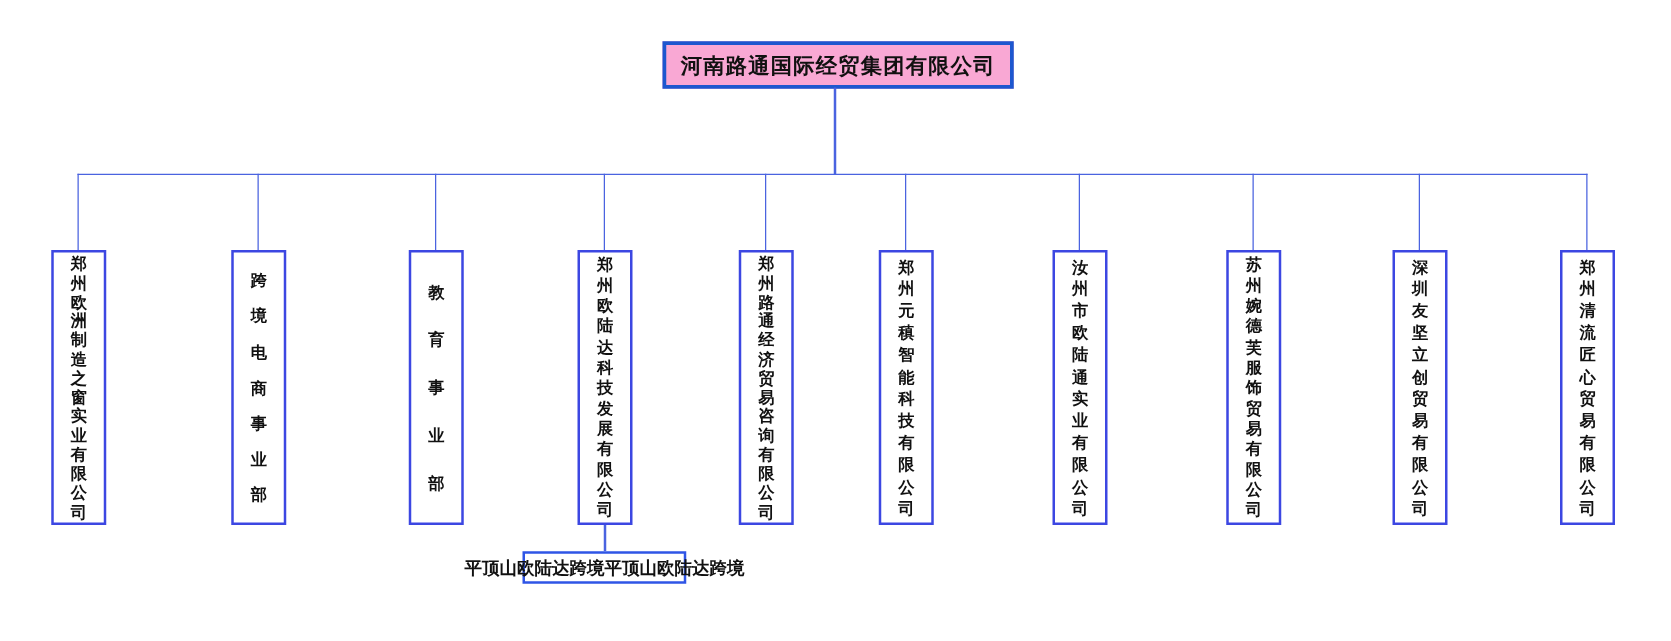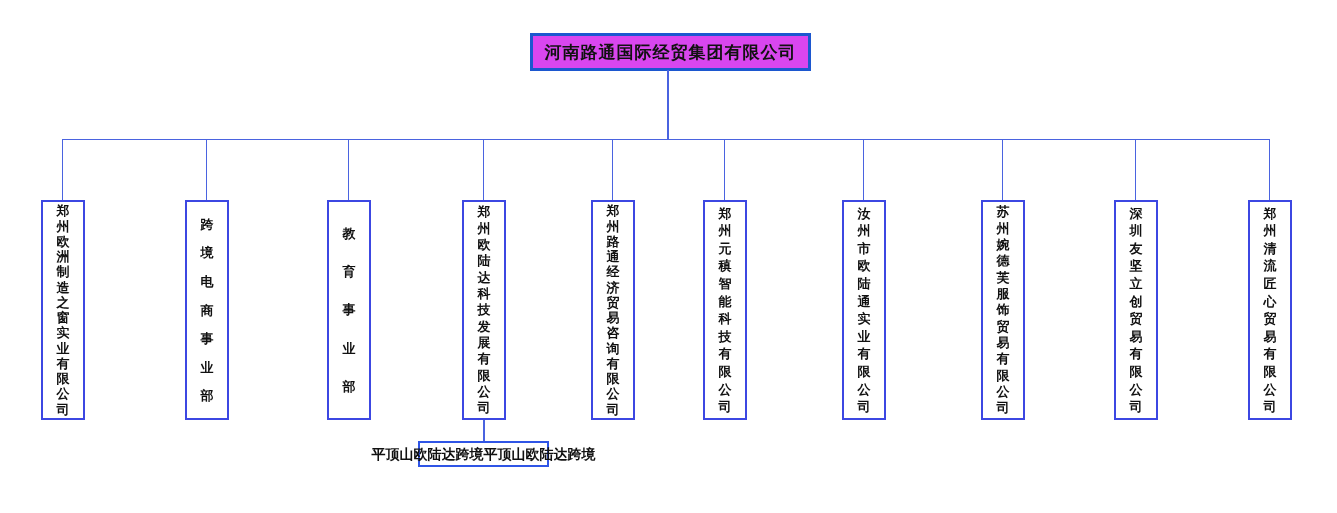--- a/index.html
+++ b/index.html
@@ -18,21 +18,21 @@
     overflow:hidden;
   }
   .root-box{
     position:absolute;
     left:530px;top:33px;width:281px;height:38px;
     border:3px solid var(--root-border);
     box-sizing:border-box;
     display:flex;align-items:center;justify-content:center;
     font-size:17px;font-weight:bold;color:var(--text);
     letter-spacing:1px;
-    background:#d946ef;
+    background:#f9a8d4;
   }
   .line{position:absolute;background:var(--line);}
   .line.h{height:1px;}
   .line.v{width:1px;}
   .line.v.thick{width:2px;}
   .vbox{
     position:absolute;
     top:200px;width:44px;height:220px;
     border:2px solid var(--child-border);
     box-sizing:border-box;

